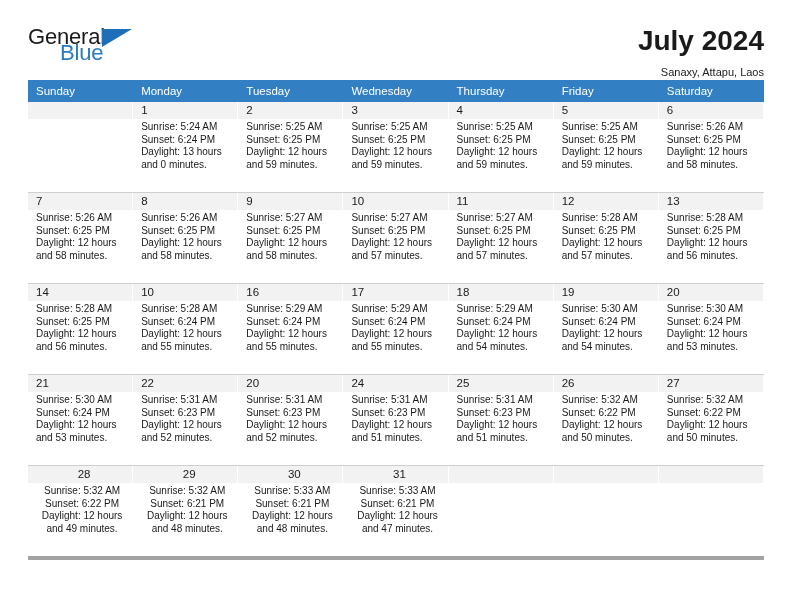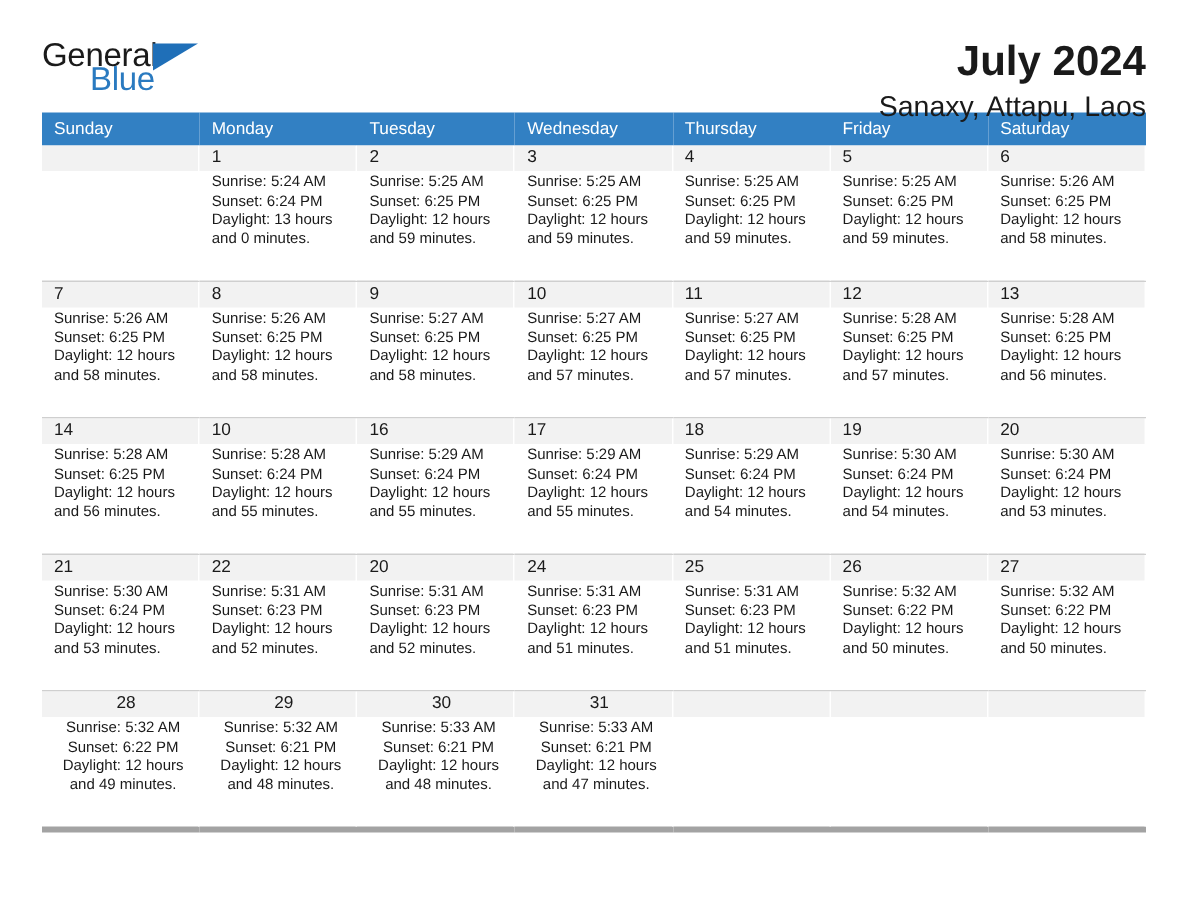--- a/index.html
+++ b/index.html
@@ -72,21 +72,21 @@
     padding-top: 0px;
   }
   .title-main {
     font-size: 28px;
     font-weight: bold;
     color: #1a1a1a;
     line-height: 34px;
     white-space: nowrap;
   }
   .title-sub {
-    font-size: 19px;
+    font-size: 11px;
     color: #1a1a1a;
     line-height: 22px;
     margin-top: 3px;
     white-space: nowrap;
   }
 
   
   .calendar {
     width: 736px;
     border-collapse: collapse;
@@ -135,21 +135,21 @@
   .info {
     padding: 2px 4px 0 8px;
     font-size: 10px;
     line-height: 12.6px;
     color: #1a1a1a;
   }
   .info div {
     white-space: nowrap;
   }
   .cal-wrap {
-    margin-top: 3px;
+    margin-top: 8px;
   }
   table.calendar tr.week > td {
     border-bottom: 1px solid #cfcfcf;
   }
   table.calendar tr.week:last-child > td {
     border-bottom: 4px solid #a3a3a3;
     text-align: center;
   }
 </style>
 </head>

